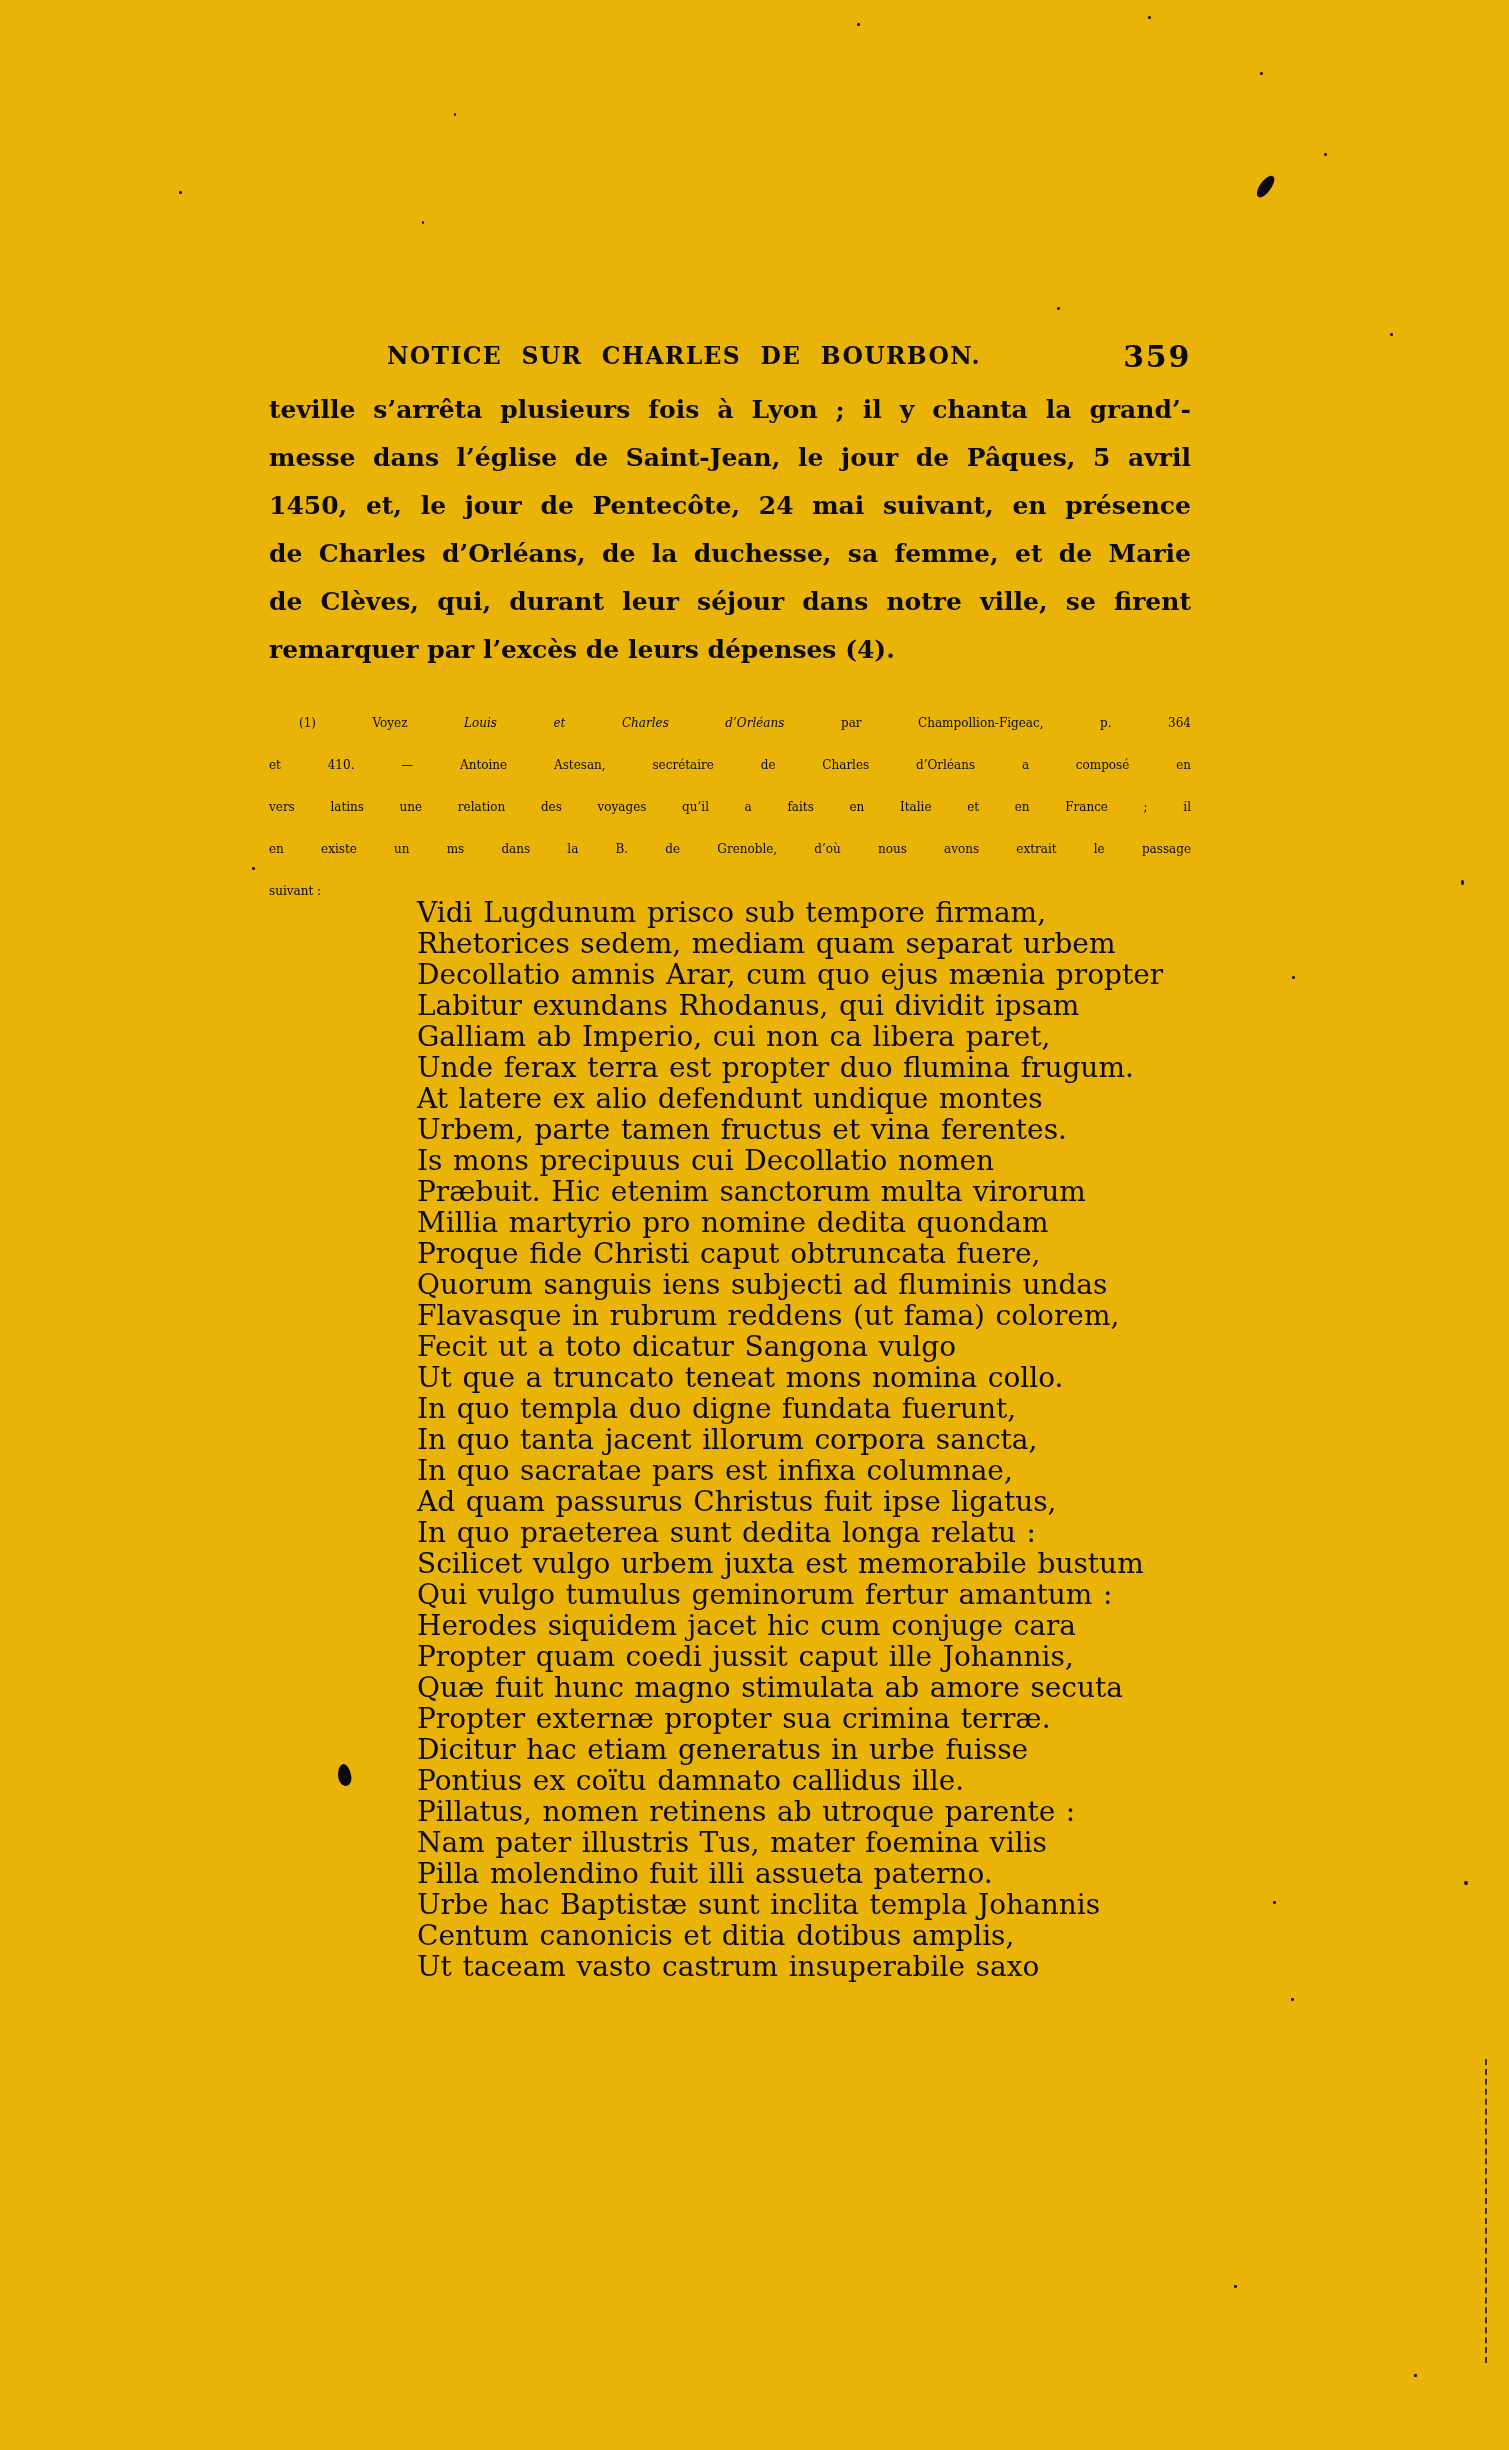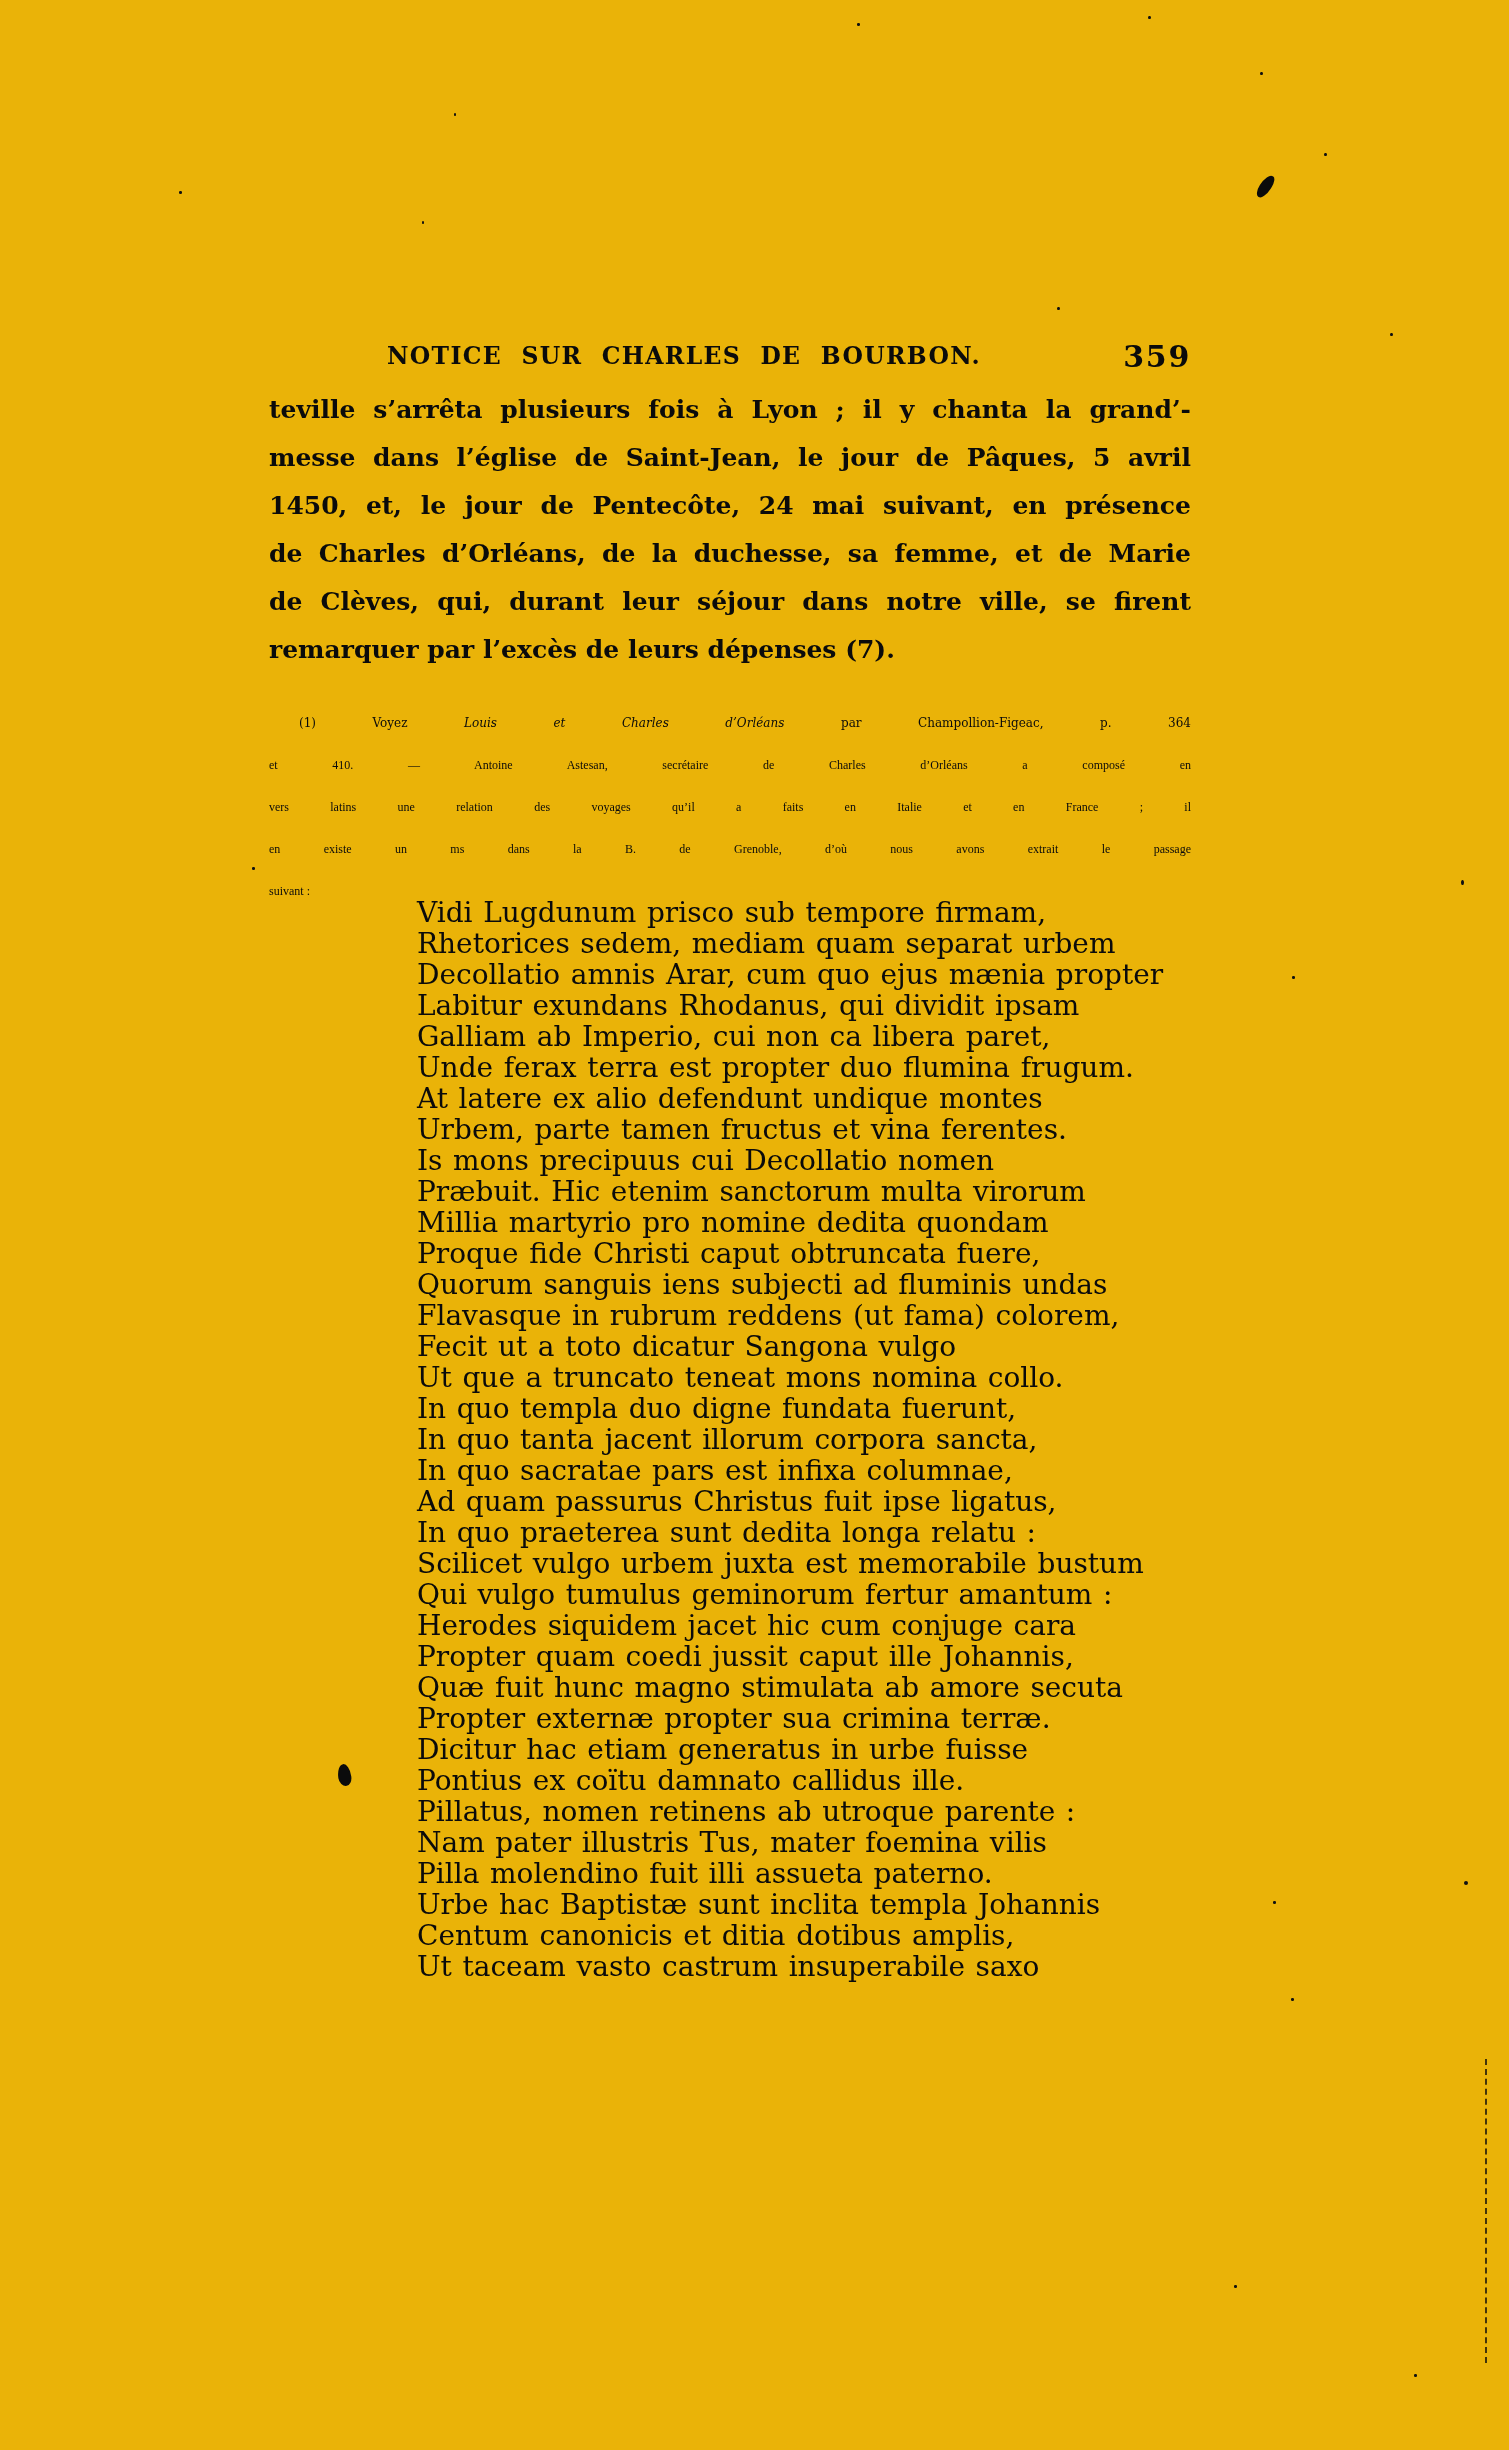--- a/index.html
+++ b/index.html
@@ -52,21 +52,21 @@
     position: absolute;
     left: 269px; top: 702px; width: 922px;
   }
   .fn-line {
     font-size: 12px; font-weight: 400;
     line-height: 42px; height: 42px;
     text-align: justify; text-align-last: justify;
   }
   .fn-first { text-indent: 30px; }
   .fn-first em { font-style: italic; }
-  .fn-rest { display: block; font-family: Liberation Serif, serif; }
+  .fn-rest { display: block; }
   .fn-rest .fn-line:last-child { text-align-last: left; }
 
   
   .verse {
     position: absolute;
     left: 417px; top: 897px; width: 806px;
   }
   .verse-line {
     font-size: 28px; font-weight: 400;
     line-height: 31px; height: 31px;
@@ -103,21 +103,21 @@
     <div class="page-number">359</div>
   </header>
 
   <section class="body-text">
 
   <div class="para-line">teville s’arrêta plusieurs fois à Lyon ; il y chanta la grand’-</div>
       <div class="para-line">messe dans l’église de Saint-Jean, le jour de Pâques, 5 avril</div>
       <div class="para-line">1450, et, le jour de Pentecôte, 24 mai suivant, en présence</div>
       <div class="para-line">de Charles d’Orléans, de la duchesse, sa femme, et de Marie</div>
       <div class="para-line">de Clèves, qui, durant leur séjour dans notre ville, se firent</div>
-      <div class="para-line">remarquer par l’excès de leurs dépenses (7).</div>
+      <div class="para-line">remarquer par l’excès de leurs dépenses (4).</div>
     </section>
 
   <section class="footnote">
     <div class="fn-line fn-first"><span>(1) Voyez </span><em>Louis et Charles d’Orléans</em><span> par Champollion-Figeac, p. 364</span></div>
     <div class="fn-rest">
 
     <div class="fn-line">et 410. — Antoine Astesan, secrétaire de Charles d’Orléans a composé en</div>
         <div class="fn-line">vers latins une relation des voyages qu’il a faits en Italie et en France ; il</div>
         <div class="fn-line">en existe un ms dans la B. de Grenoble, d’où nous avons extrait le passage</div>
         <div class="fn-line">suivant :</div>

